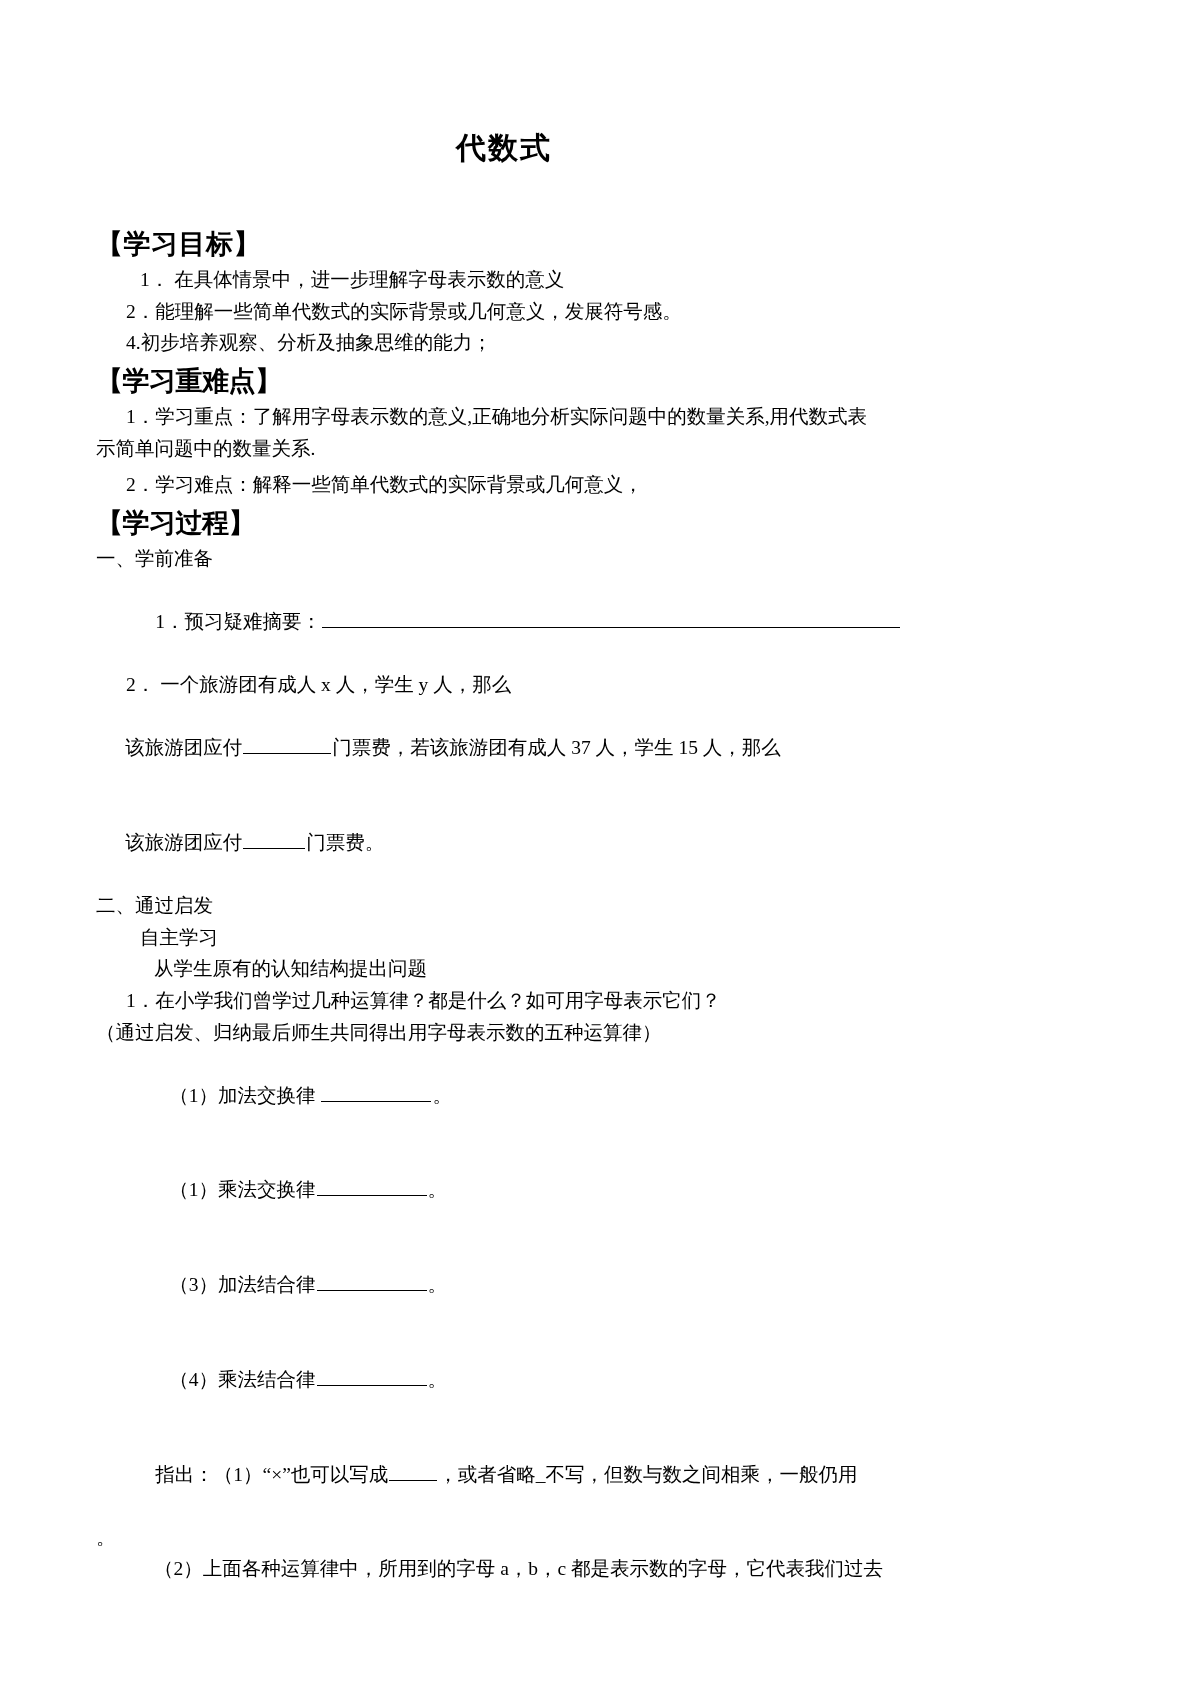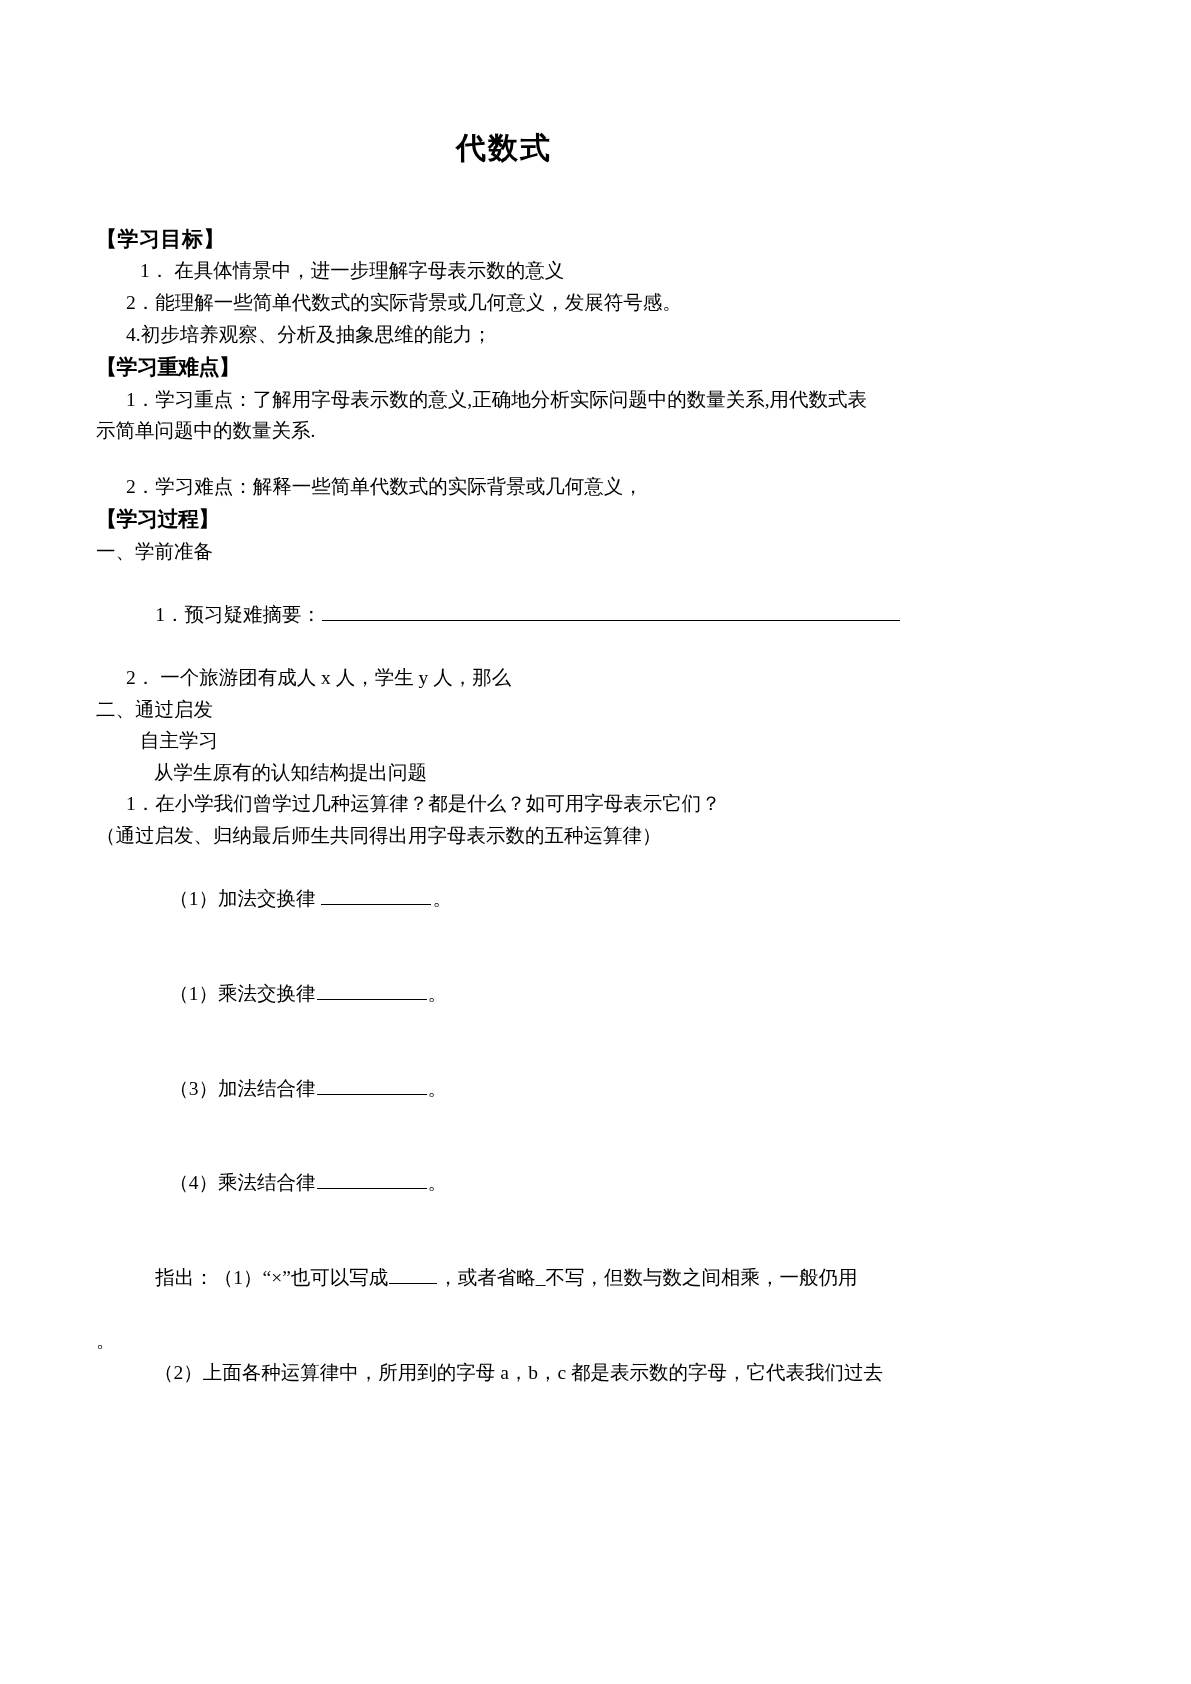--- a/index.html
+++ b/index.html
@@ -31,21 +31,21 @@
     padding-top: 130px;
     line-height: 1.2;
   }
   .body-block {
     margin-top: 58px;
     font-size: 19.5px;
     line-height: 1.62;
   }
   .sec-head {
     font-weight: bold;
-    font-size: 21px;
+    font-size: 27px;
     letter-spacing: 0.5px;
     margin: 2px 0 1px 0;
     line-height: 1.45;
   }
   .sec-head.tight { letter-spacing: -0.5px; }
   .ln {
     margin: 0;
     white-space: pre-wrap;
     line-height: 1.62;
     font-family: Liberation Serif, serif;
@@ -77,30 +77,36 @@
   <div class="body-block">
 
     <div class="sec-head">【学习目标】</div>
     <div class="ln ind2">1． 在具体情景中，进一步理解字母表示数的意义</div>
     <div class="ln ind1">2．能理解一些简单代数式的实际背景或几何意义，发展符号感。</div>
     <div class="ln ind1">4.初步培养观察、分析及抽象思维的能力；</div>
 
     <div class="sec-head tight">【学习重难点】</div>
     <div class="ln ind1">1．学习重点：了解用字母表示数的意义,正确地分析实际问题中的数量关系,用代数式表</div>
     <div class="ln ind0">示简单问题中的数量关系.</div>
-    <div class="ln ind1" style="margin-top:24px">2．学习难点：解释一些简单代数式的实际背景或几何意义，</div>
+    <div class="ln ind1" style="margin-top:5px">2．学习难点：解释一些简单代数式的实际背景或几何意义，</div>
 
     <div class="sec-head tight">【学习过程】</div>
     <div class="ln ind0">一、学前准备</div>
 
     <div class="ln ind1">
       <span>1．预习疑难摘要：</span><span class="blank b-rule"></span>
     </div>
 
     <div class="ln ind1">2． 一个旅游团有成人 x 人，学生 y 人，那么</div>
+    <div class="ln ind0">
+      <span>该旅游团应付</span><span class="blank b-l"></span><span>门票费，若该旅游团有成人 37 人，学生 15 人，那么</span>
+    </div>
+    <div class="ln ind0">
+      <span>该旅游团应付</span><span class="blank b-m"></span><span>门票费。</span>
+    </div>
 
     <div class="ln ind0">二、通过启发</div>
     <div class="ln ind2">自主学习</div>
     <div class="ln ind3">从学生原有的认知结构提出问题</div>
     <div class="ln ind1">1．在小学我们曾学过几种运算律？都是什么？如可用字母表示它们？</div>
     <div class="ln ind0">（通过启发、归纳最后师生共同得出用字母表示数的五种运算律）</div>
 
     <div class="ln ind2">
       <span>（1）加法交换律 </span><span class="blank b-xl"></span><span>。</span>
     </div>

